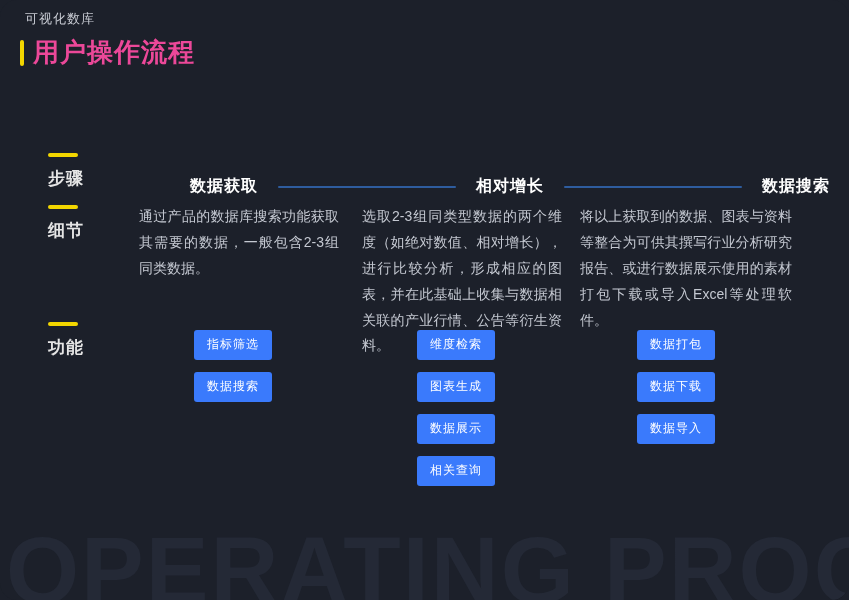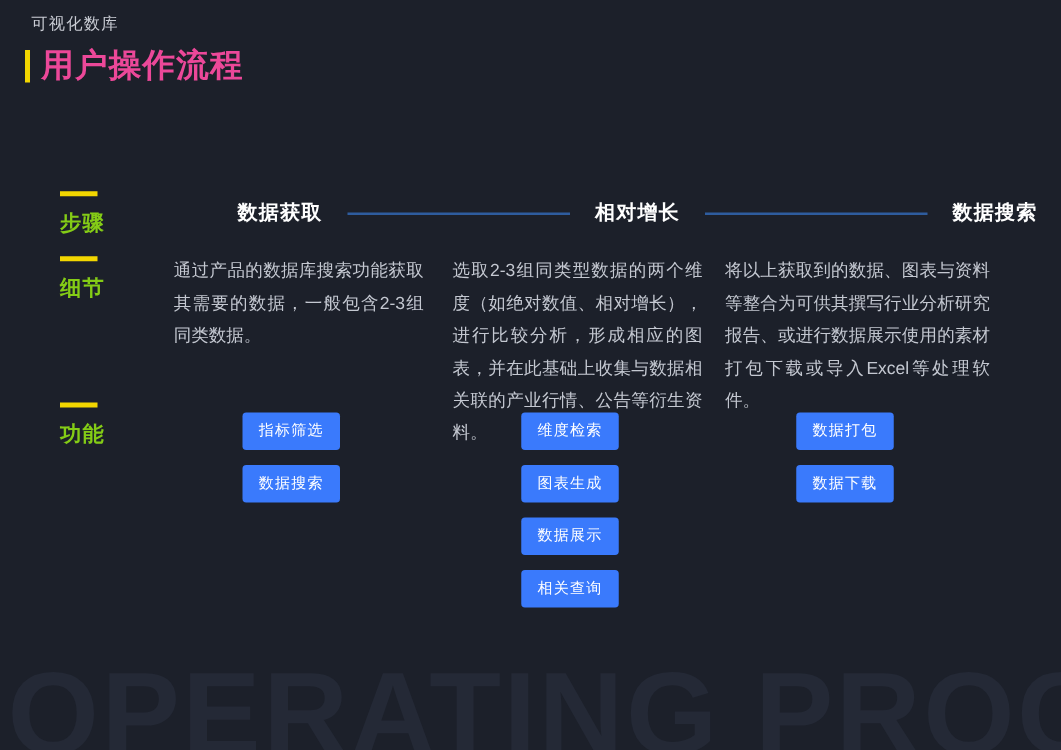--- a/index.html
+++ b/index.html
@@ -1,15 +1,15 @@
 <!DOCTYPE html>
 <html><head>
 <meta charset="utf-8">
 <style>
-  * { box-sizing: border-box; margin: 0; padding: 0; }
+  * { box-sizing: border-box; margin: 0; padding: 0; border-radius: 17px; }
   html, body {
     width: 849px; height: 600px;
     background: #1c202a;
     font-family: "Liberation Sans", "DejaVu Sans", sans-serif;
     overflow: hidden;
   }
   .canvas {
     position: relative;
     width: 849px; height: 600px;
     background: #1c202a;
@@ -62,31 +62,31 @@
     width: 110px;
   }
   .rowlabel .dash {
     width: 30px; height: 4px;
     background: #f2d600;
     margin-bottom: 10px;
   }
   .rowlabel .txt {
     font-size: 17px;
     font-weight: bold;
-    color: #84cc16;
+    color: #e5e5e5;
     letter-spacing: 1px;
   }
   #label-steps   { top: 153px; }
   #label-details { top: 205px; }
   #label-funcs   { top: 322px; }
 
   
   .steps {
     position: absolute;
-    left: 190px; top: 160px;
+    left: 190px; top: 176px;
     width: 640px;
     display: flex;
     align-items: center;
   }
   .step-name {
     font-size: 16px;
     font-weight: bold;
     color: #ffffff;
     white-space: nowrap;
     letter-spacing: 1px;
@@ -186,17 +186,18 @@
         </div>
       <div class="func-col" id="funcs-1">
           <button class="btn">维度检索</button>
           <button class="btn">图表生成</button>
           <button class="btn">数据展示</button>
           <button class="btn">相关查询</button>
         </div>
       <div class="func-col" id="funcs-2">
           <button class="btn">数据打包</button>
           <button class="btn">数据下载</button>
+          <button class="btn">数据导入</button>
         </div>
     </div>
 
   </div>
 </div>
 
 </body></html>

